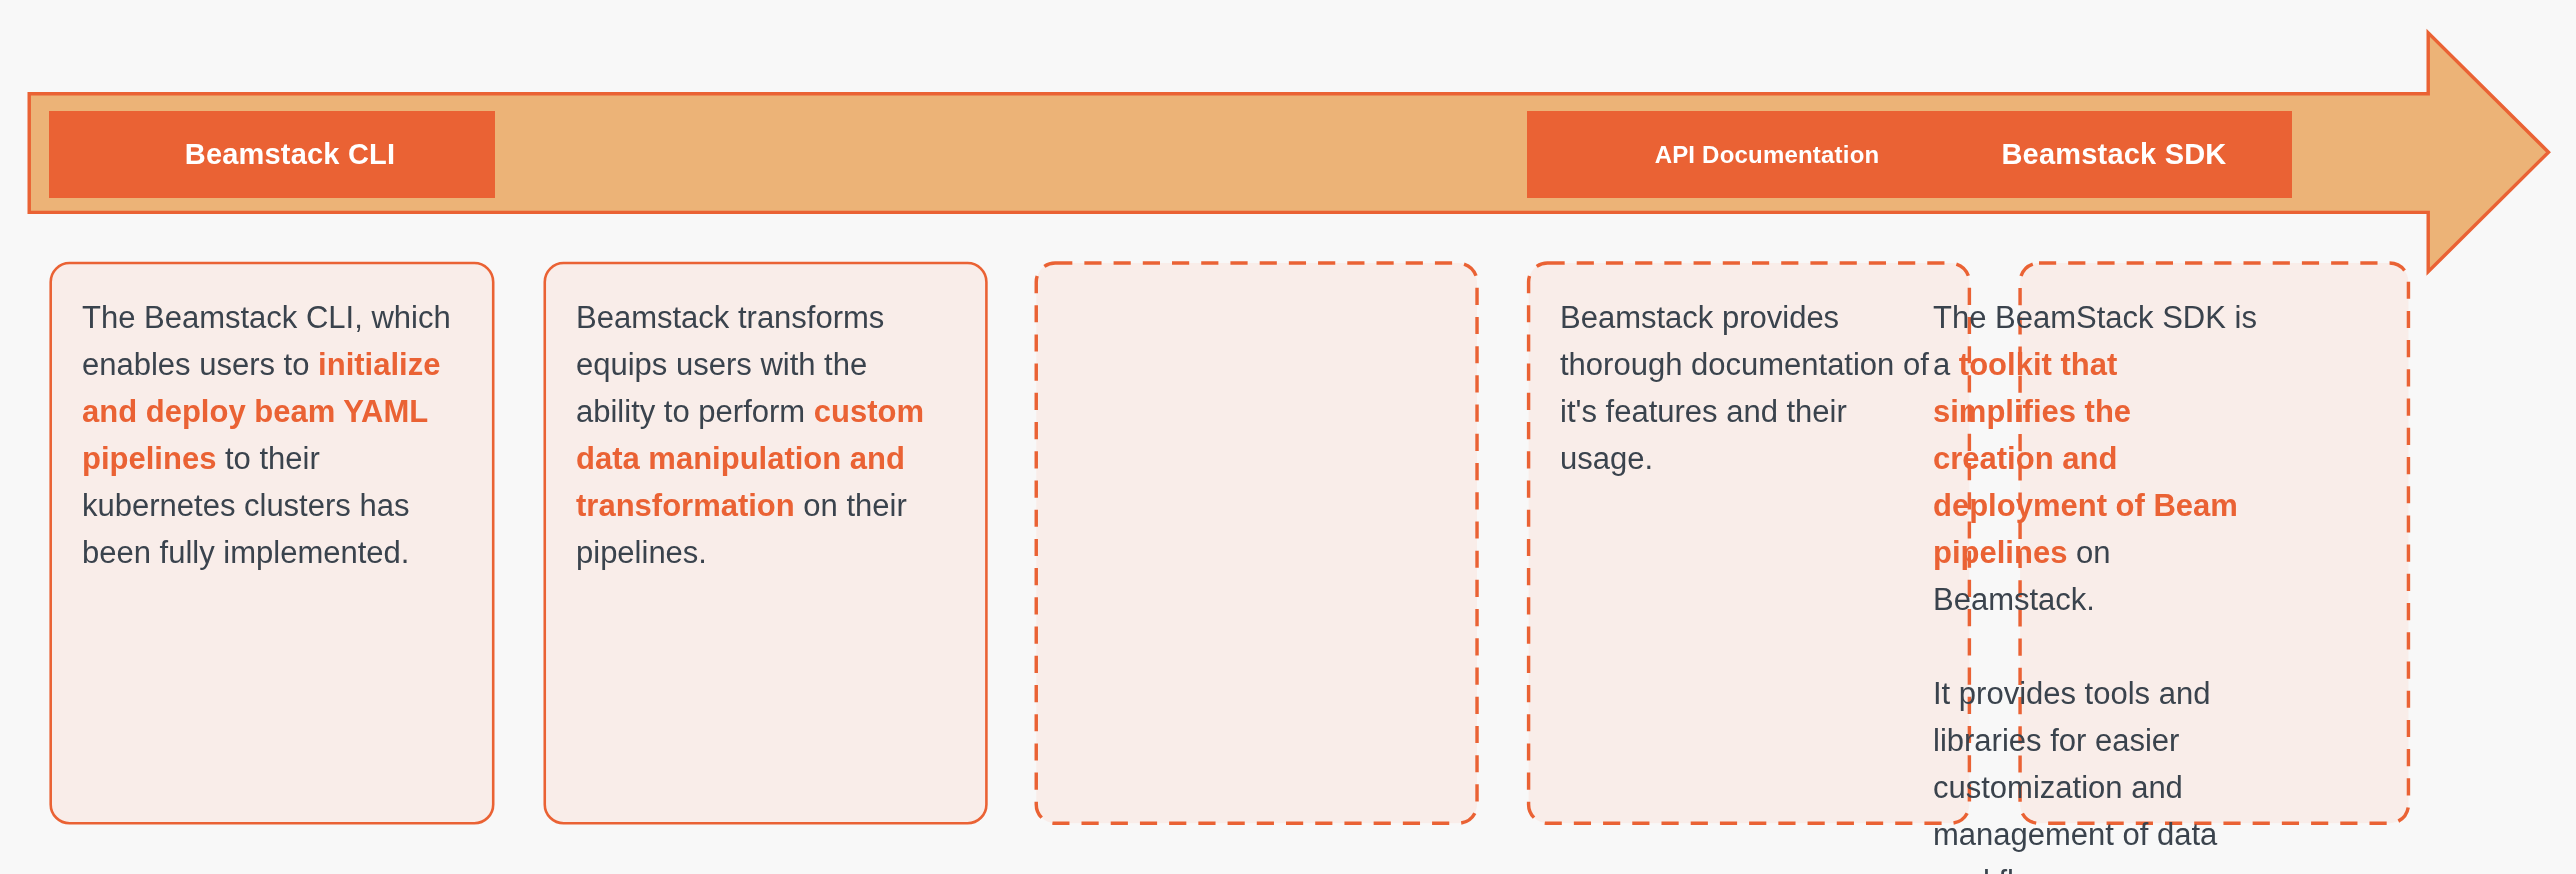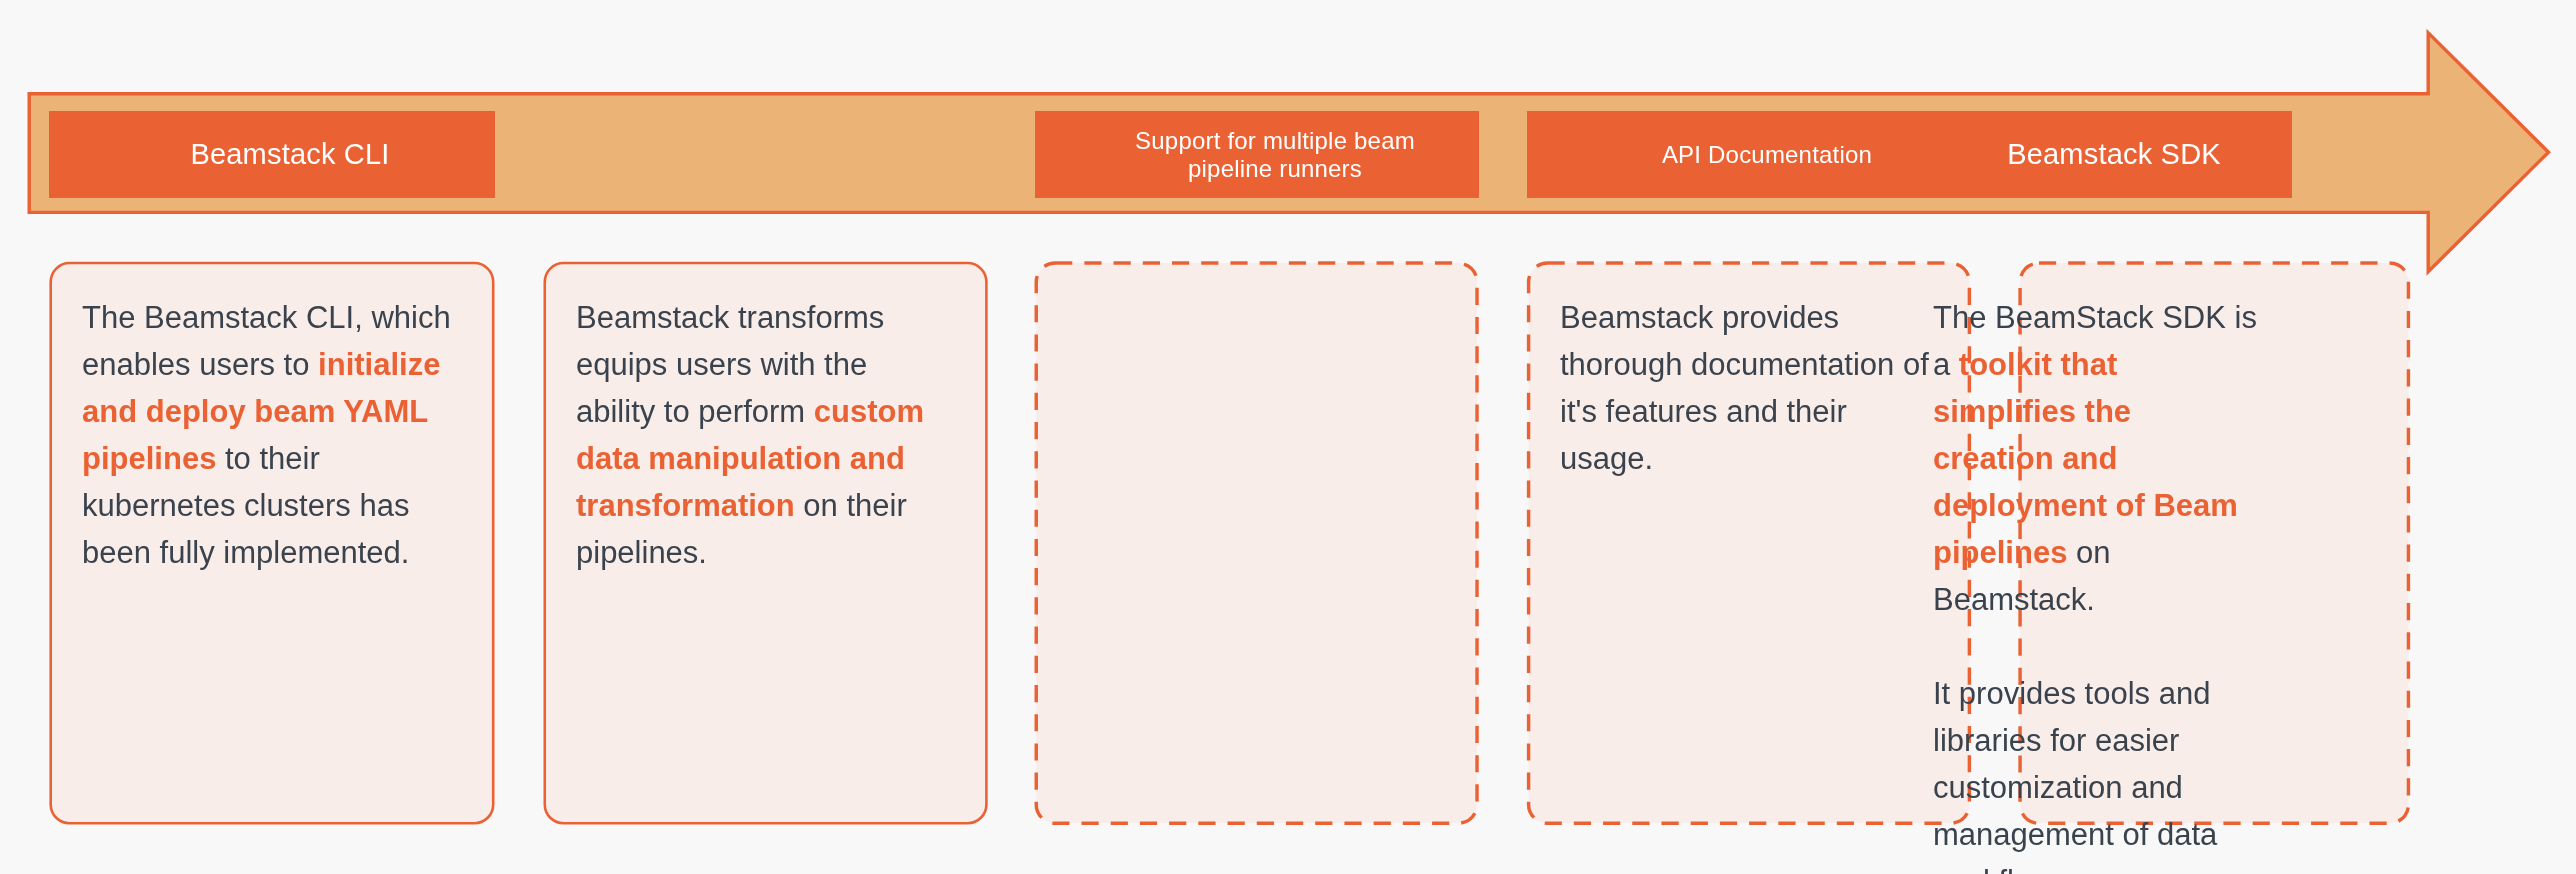--- a/index.html
+++ b/index.html
@@ -35,21 +35,21 @@
     top:111px;
     height:87px;
     background:var(--accent);
     display:flex;
     align-items:center;
     justify-content:center;
     text-align:center;
   }
   .header-label{
     color:var(--white);
-    font-weight:400;
+    font-weight:700;
     font-size:29px;
     line-height:1.15;
     letter-spacing:0.2px;
     margin-left:36px;
   }
   .stage.small-title .header-label{
     font-size:24px;
     max-width:369px;
   }
   .card{
@@ -100,23 +100,20 @@
 
   <div class="stage" style="left: 543px; width: 445px;">
     <div class="card">
       <div class="card-text">
             <p><span>Beamstack transforms equips users with the ability to perform </span><span class="hl">custom data manipulation and transformation</span><span> on their pipelines.</span></p>
           </div>
     </div>
   </div>
 
   <div class="stage small-title" style="left: 1035px; width: 444px;">
-    <div class="header-box">
-      <span class="header-label">Support for multiple beam pipeline runners</span>
-    </div>
     <div class="card">
       <div class="card-text">
           </div>
     </div>
   </div>
 
   <div class="stage small-title" style="left: 1527px; width: 444px;">
     <div class="header-box">
       <span class="header-label">API Documentation</span>
     </div>

